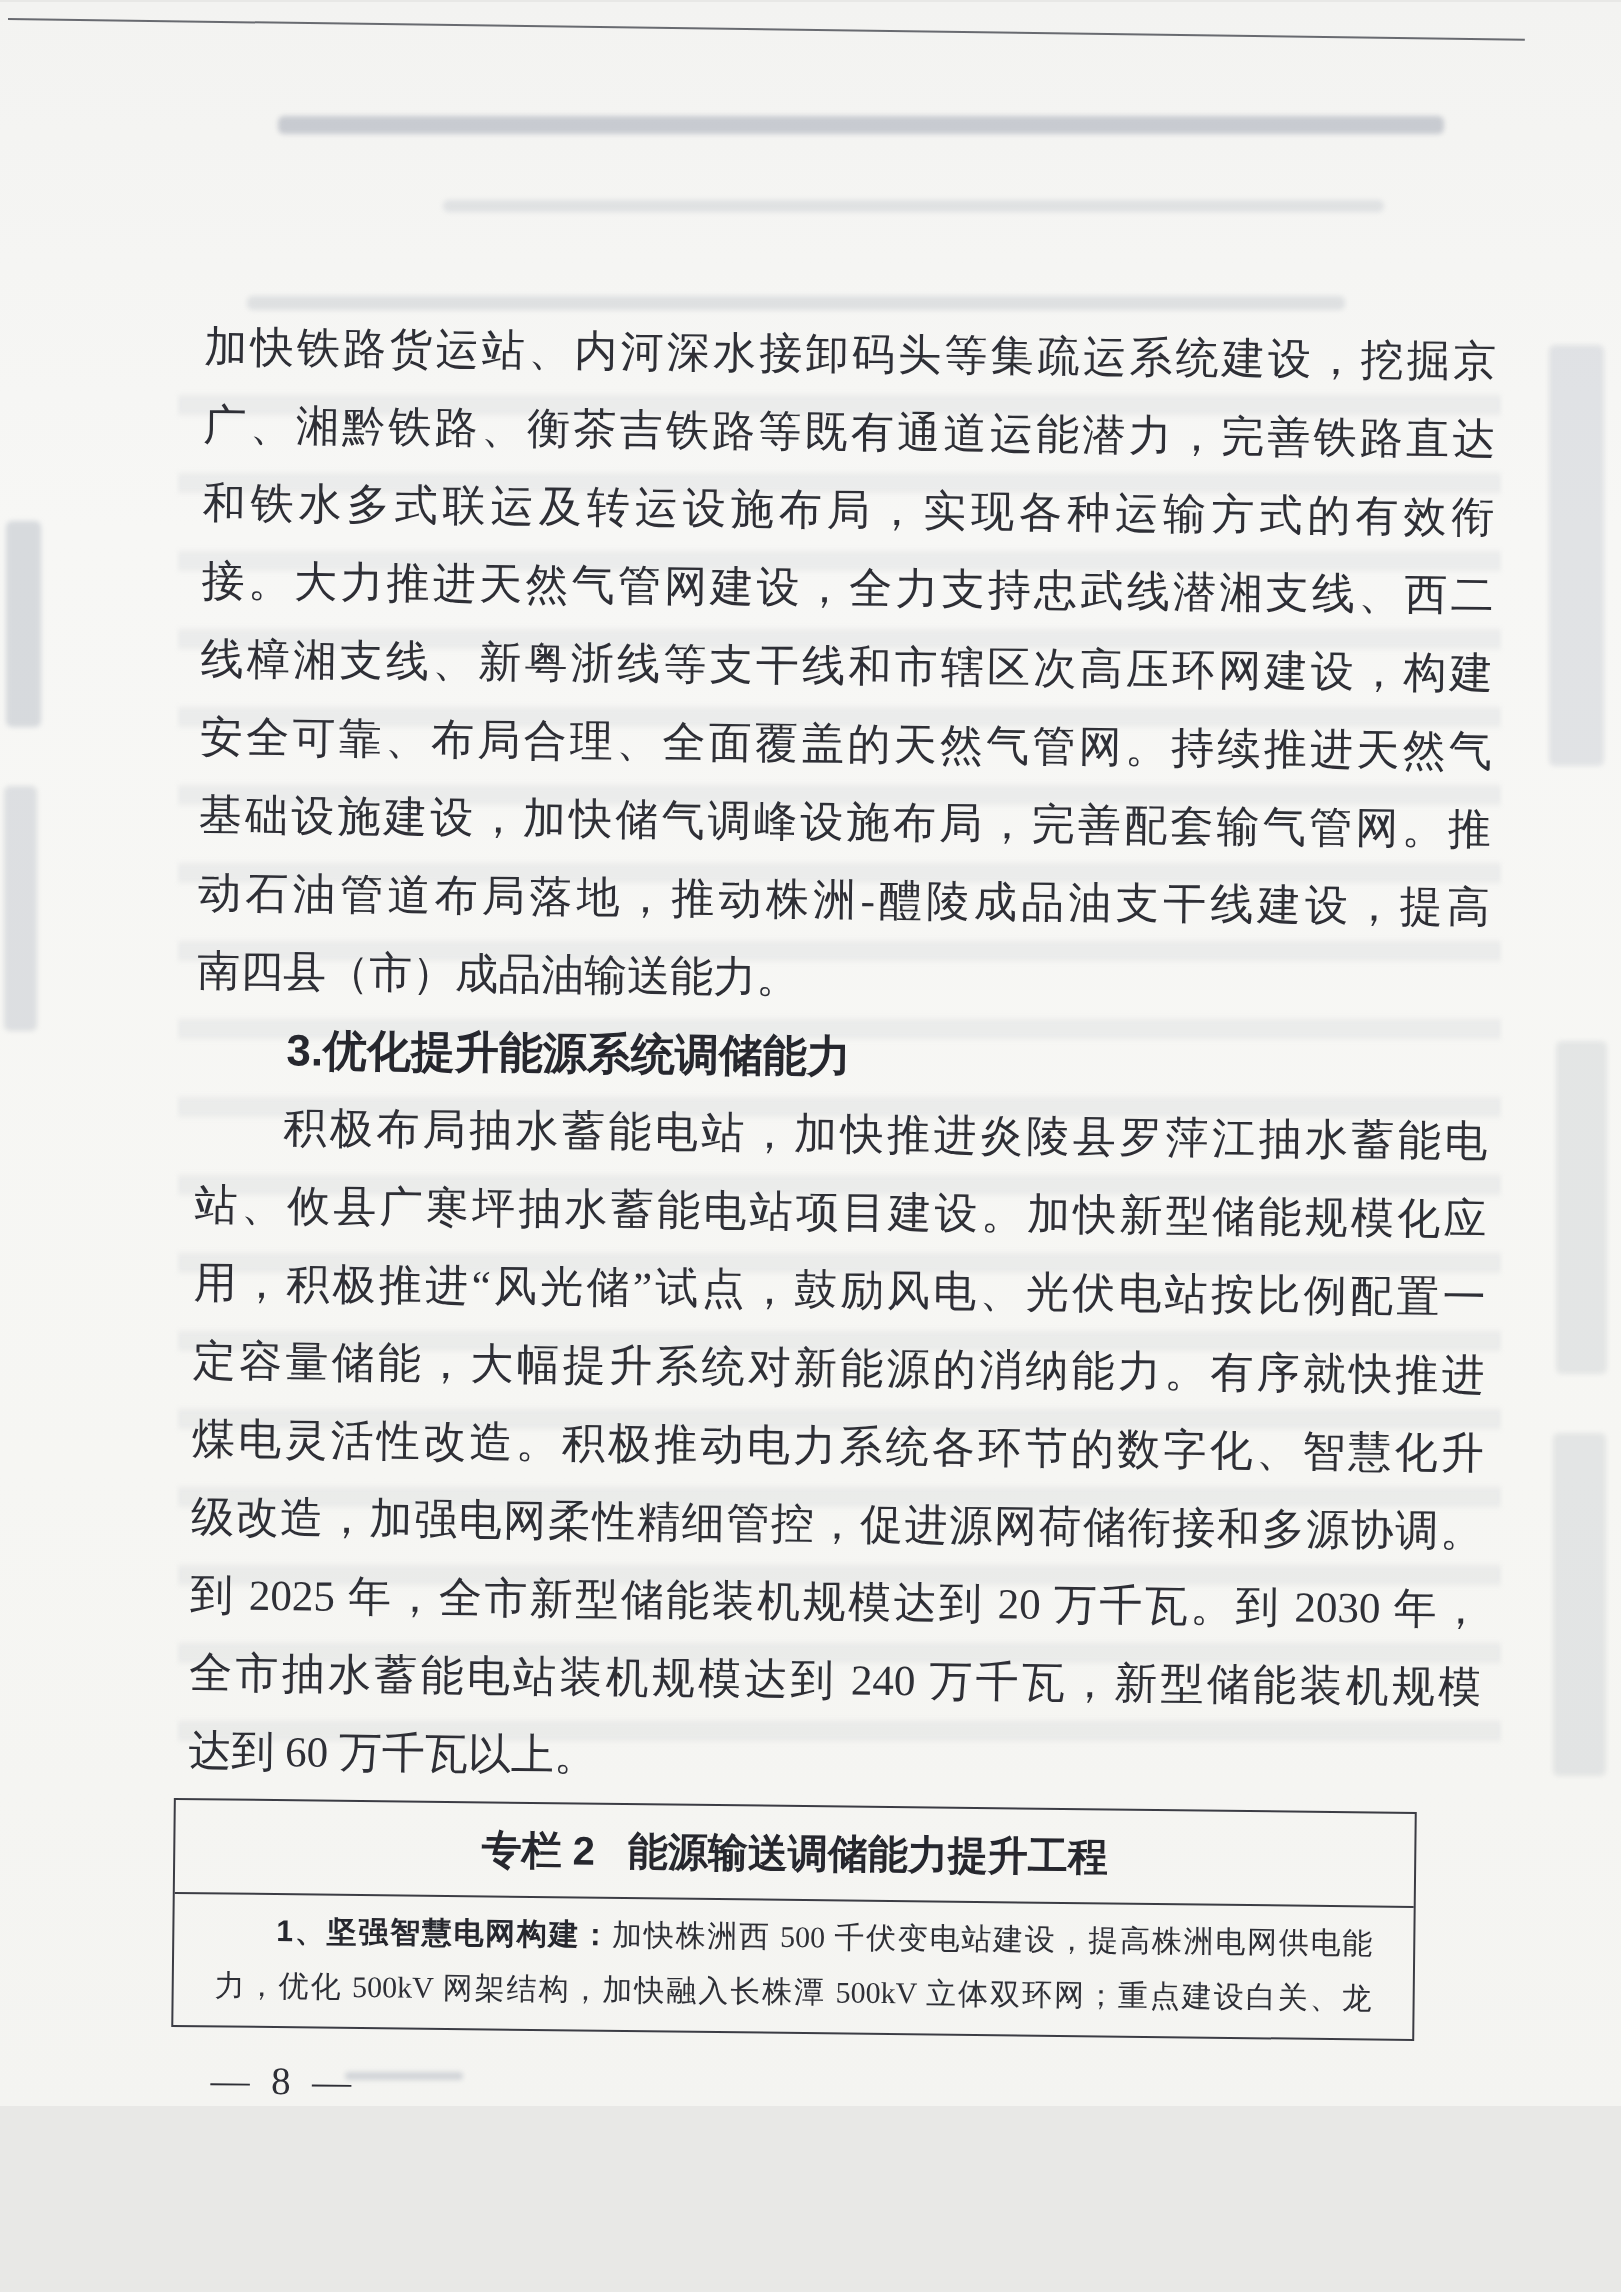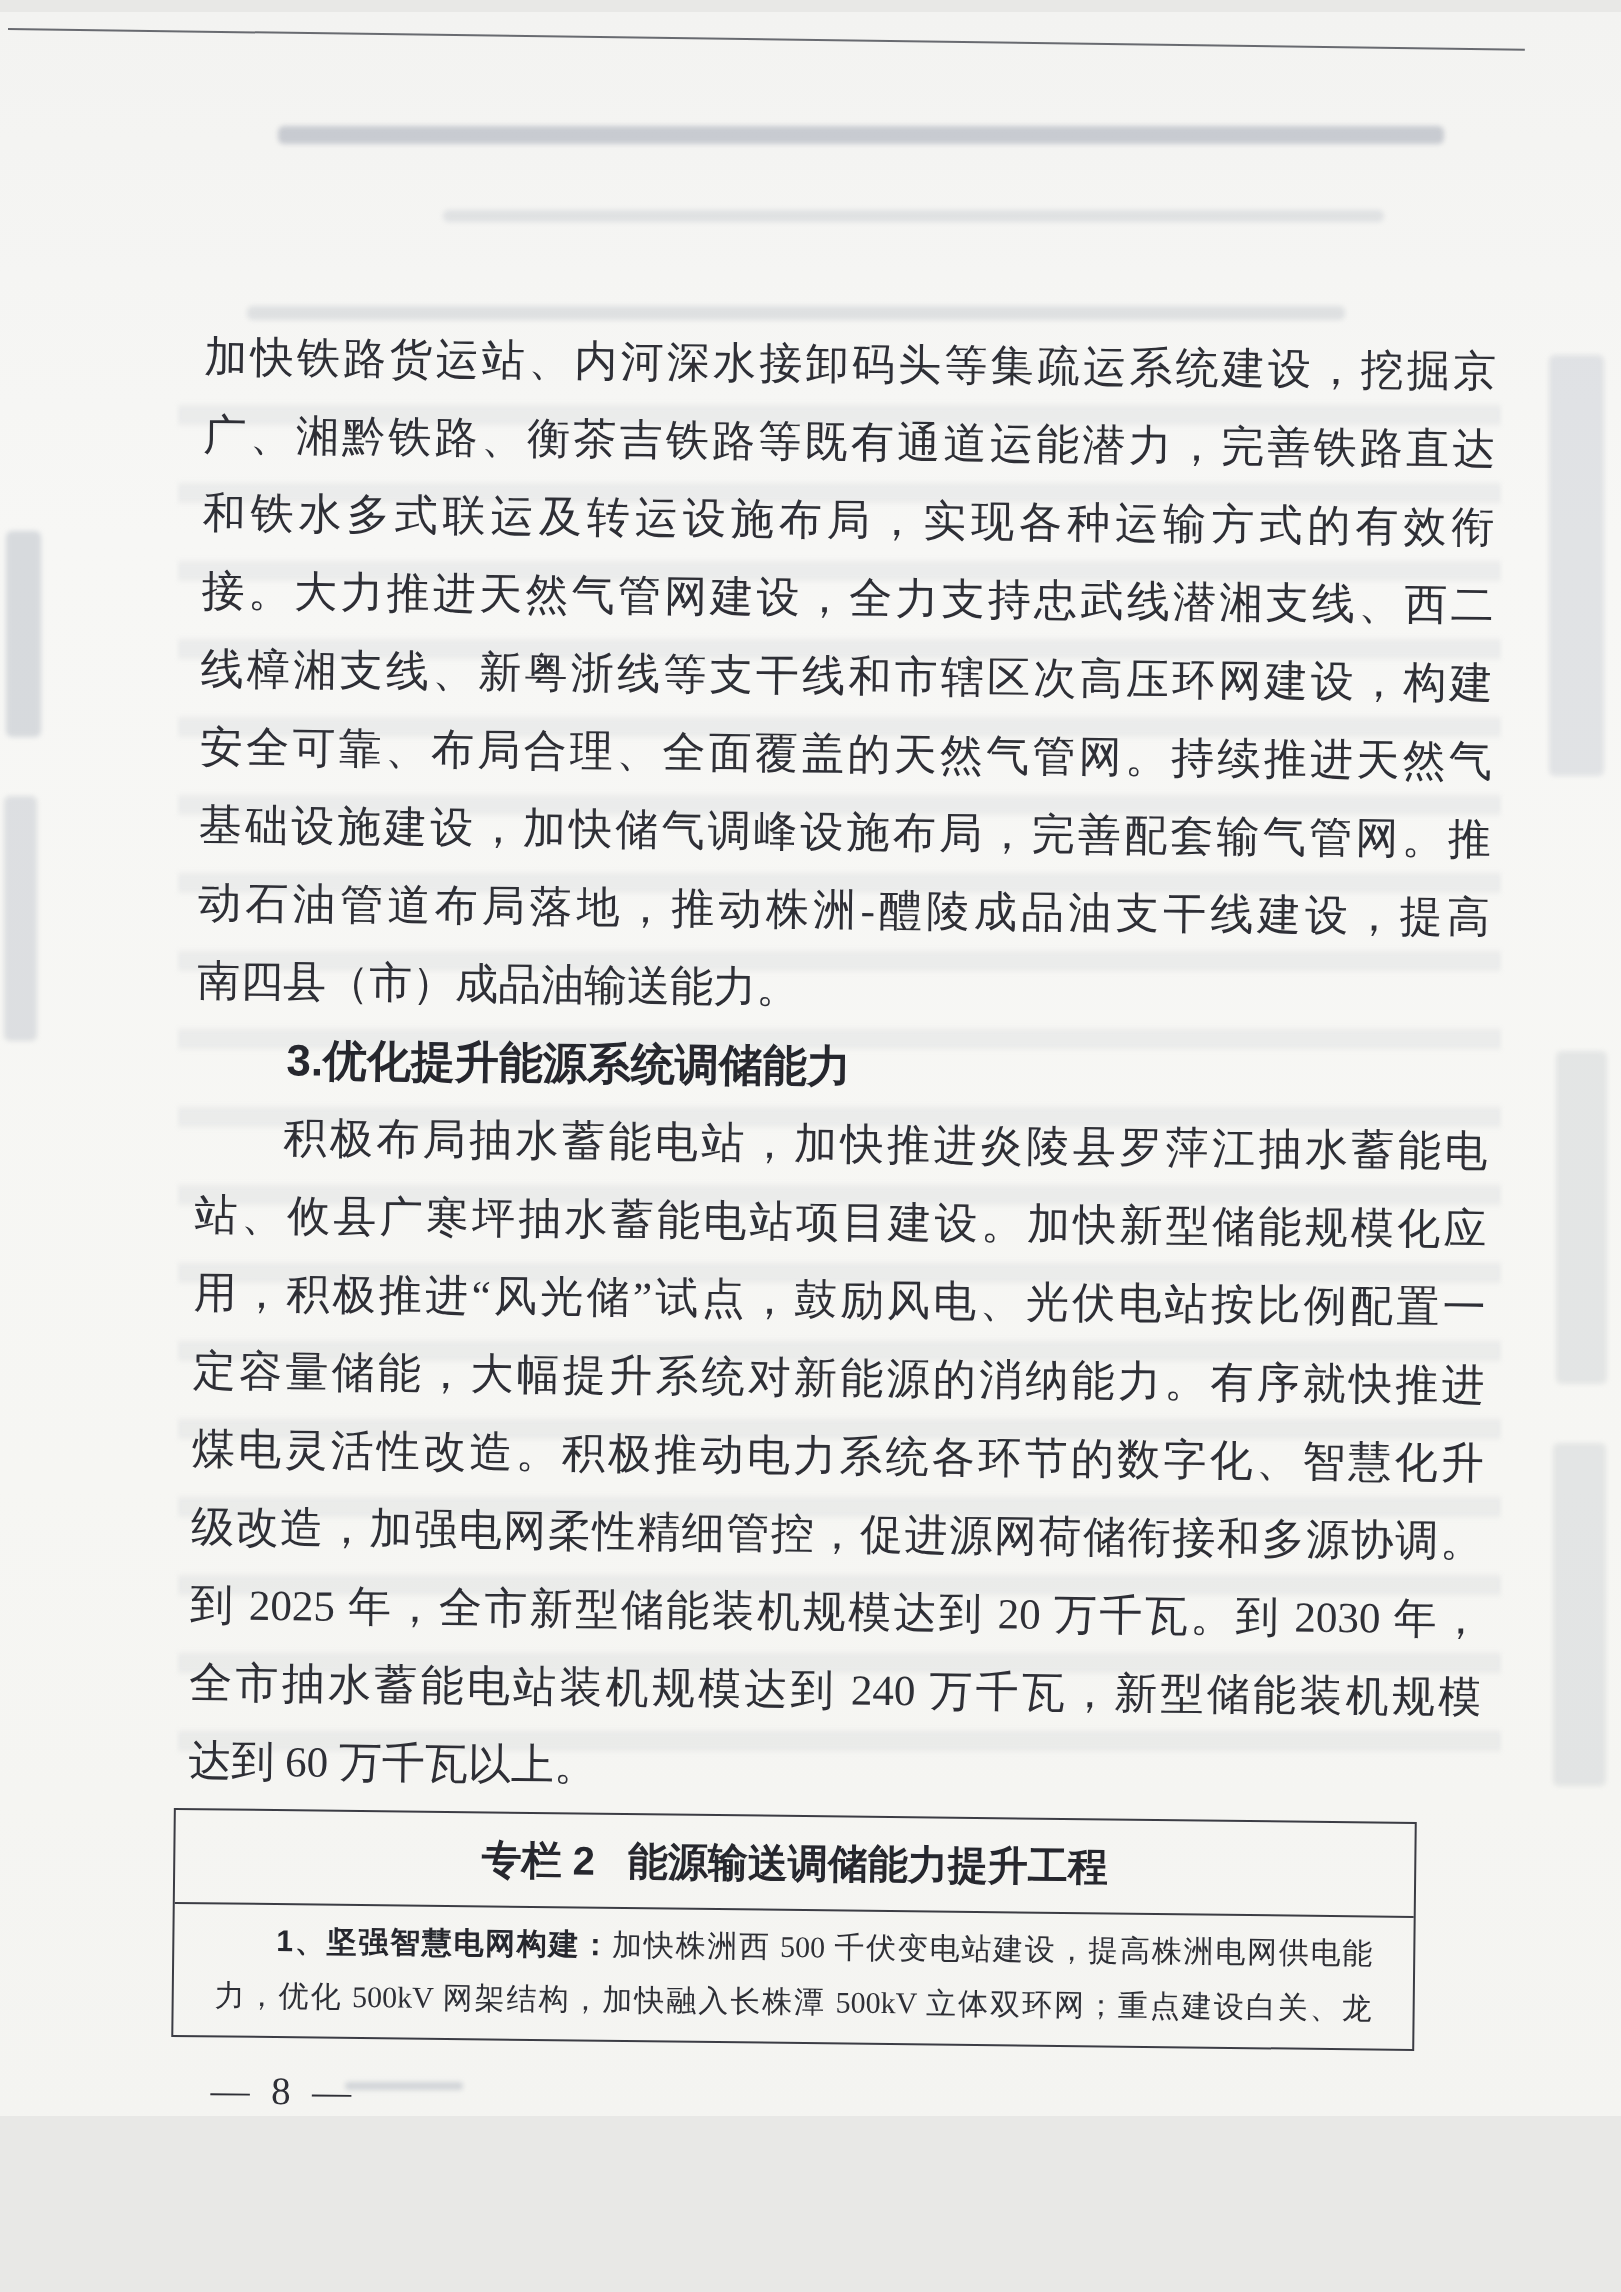--- a/index.html
+++ b/index.html
@@ -1,19 +1,19 @@
 <!DOCTYPE html>
 <html><head>
 <meta charset="utf-8">
 <style>
   html,body{margin:0;padding:0;background:#e8e8e6;}
   .page{
     position:relative;
     width:1621px;height:2104px;
-    margin:12px auto;
+    margin:2px auto;
     background:linear-gradient(180deg,#f3f3f1 0%,#f7f7f5 25%,#f6f6f3 70%,#f4f4f1 100%);
     overflow:hidden;
   }
   
   .content{
     position:absolute;inset:0;
     transform:rotate(0.65deg);
     transform-origin:186px 1078px;
   }
   

